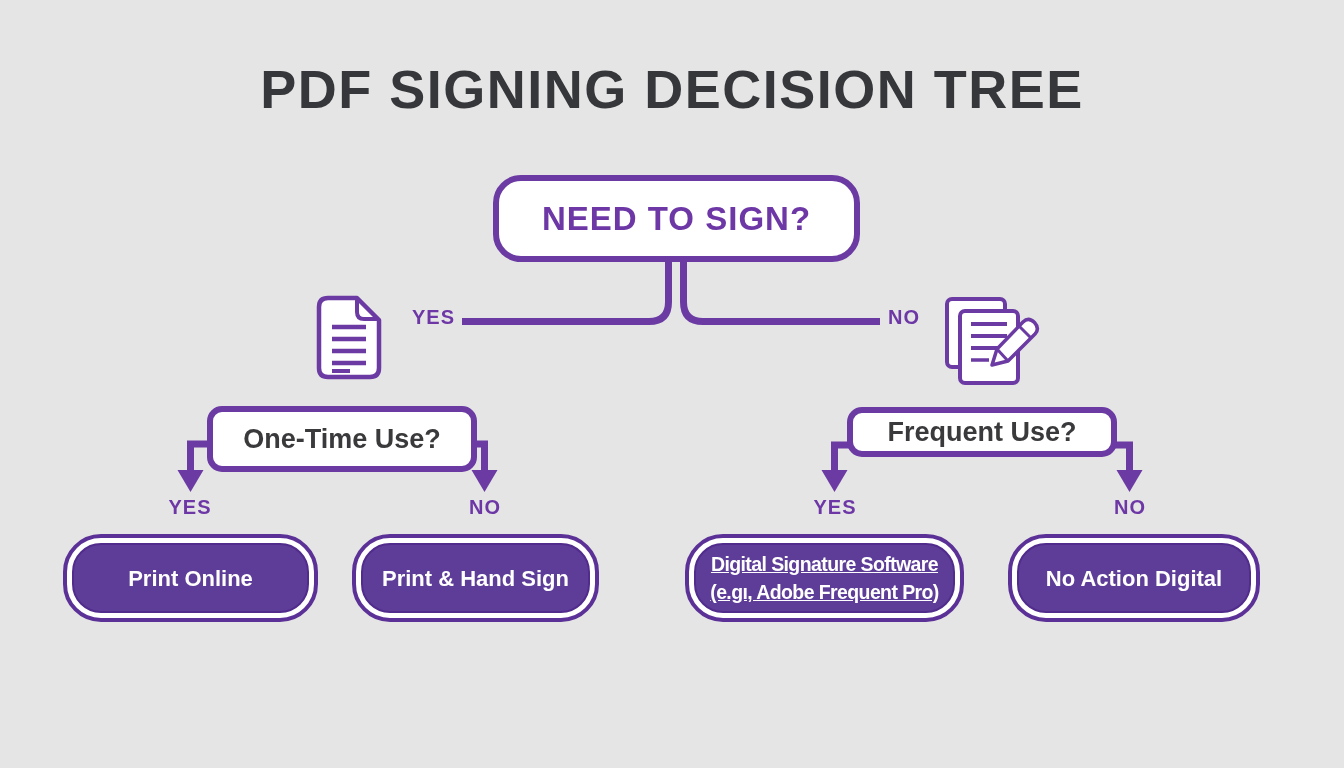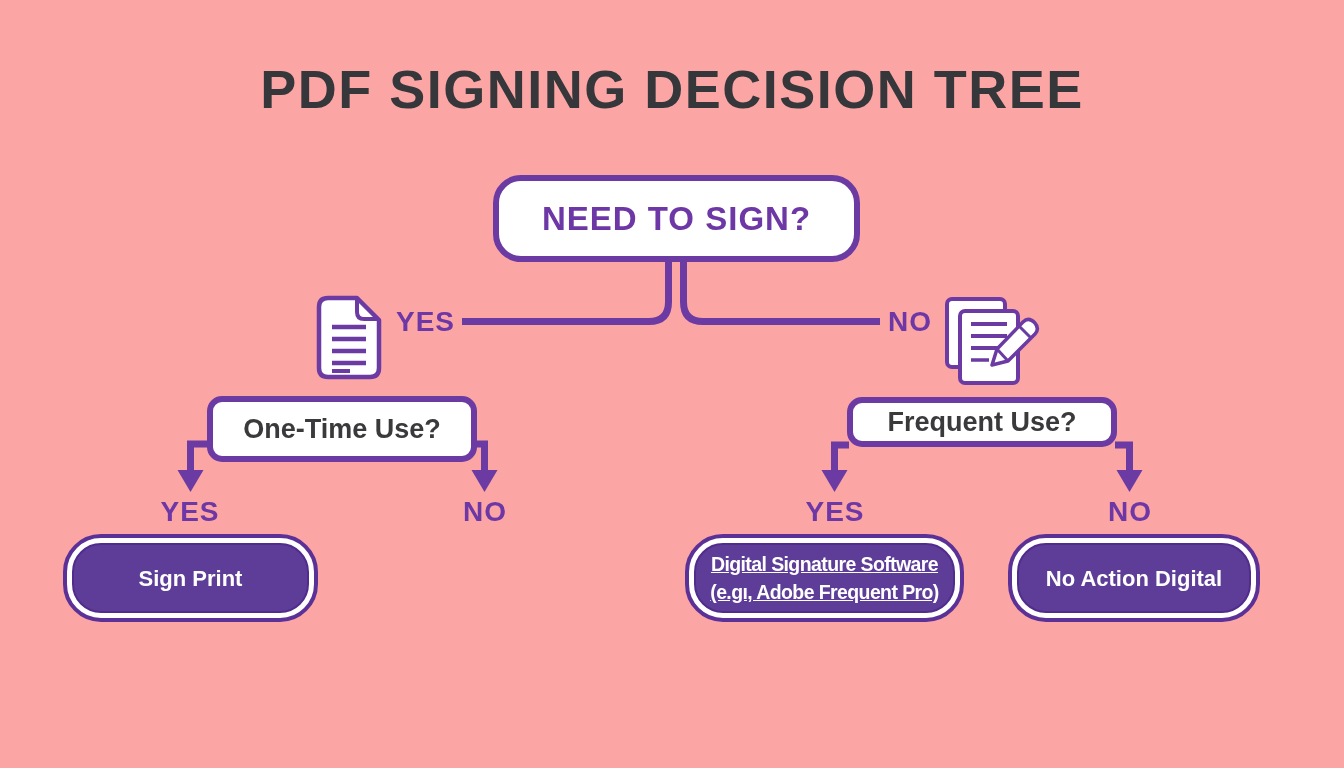--- a/index.html
+++ b/index.html
@@ -1,41 +1,41 @@
 <!DOCTYPE html>
 <html><head>
 <meta charset="utf-8">
 <style>
   html,body{margin:0;padding:0;background:#ffffff;}
   #stage{
-    position:relative;width:1344px;height:768px;background:#fca5a5;
+    position:relative;width:1344px;height:768px;background:#e5e5e5;
     font-family:"Liberation Sans", sans-serif;overflow:hidden;
   }
   .abs{position:absolute;}
   #title{
     top:58px;left:0;width:1344px;text-align:center;
     font-size:54px;font-weight:700;letter-spacing:1.5px;color:#35373a;
     white-space:nowrap;
   }
   .node{
     display:flex;align-items:center;justify-content:center;
     background:#ffffff;border:6px solid #6b3aa3;box-sizing:border-box;
     white-space:nowrap;
   }
   #root-node{
     left:493px;top:175px;width:367px;height:87px;border-radius:28px;
     font-size:33px;font-weight:700;letter-spacing:1px;color:#6d37a6;
   }
   .question-node{
-    border-radius:15px;font-size:27px;font-weight:700;color:#3a3a3c;
+    border-radius:15px;font-size:27px;font-weight:700;color:#3a3a3c;margin-top:10px;
   }
   #question-left{left:207px;top:396px;width:270px;height:66px;}
   #question-right{left:847px;top:397px;width:270px;height:50px;}
   .flow-label{
-    font-size:28px;font-weight:700;letter-spacing:1px;color:#6d37a6;
+    font-size:20px;font-weight:700;letter-spacing:1px;color:#6d37a6;
     text-align:center;white-space:nowrap;
   }
   #label-yes-1{left:385px;top:306px;width:70px;text-align:right;}
   #label-no-1{left:888px;top:306px;width:70px;text-align:left;}
   #label-yes-2a{left:150px;top:496px;width:80px;}
   #label-no-2a{left:445px;top:496px;width:80px;}
   #label-yes-2b{left:795px;top:496px;width:80px;}
   #label-no-2b{left:1090px;top:496px;width:80px;}
   .leaf{
     top:534px;height:88px;background:#ffffff;border:4px solid #5c3197;
@@ -112,21 +112,26 @@
   <div id="question-left" class="abs node question-node">One-Time Use?</div>
   <div id="question-right" class="abs node question-node">Frequent Use?</div>
 
   <div id="label-yes-2a" class="abs flow-label">YES</div>
   <div id="label-no-2a" class="abs flow-label">NO</div>
   <div id="label-yes-2b" class="abs flow-label">YES</div>
   <div id="label-no-2b" class="abs flow-label">NO</div>
 
   <div id="leaf-1" class="abs leaf">
     <div class="leaf-inner">
-      <span>Sign Print</span>
+      <span>Print Online</span>
+    </div>
+  </div>
+  <div id="leaf-2" class="abs leaf">
+    <div class="leaf-inner">
+      <span>Print &amp; Hand Sign</span>
     </div>
   </div>
   <div id="leaf-3" class="abs leaf">
     <div class="leaf-inner tight">
       <span>Digital Signature Software</span>
       <span>(e.gı, Adobe Frequent Pro)</span>
     </div>
   </div>
   <div id="leaf-4" class="abs leaf">
     <div class="leaf-inner">

